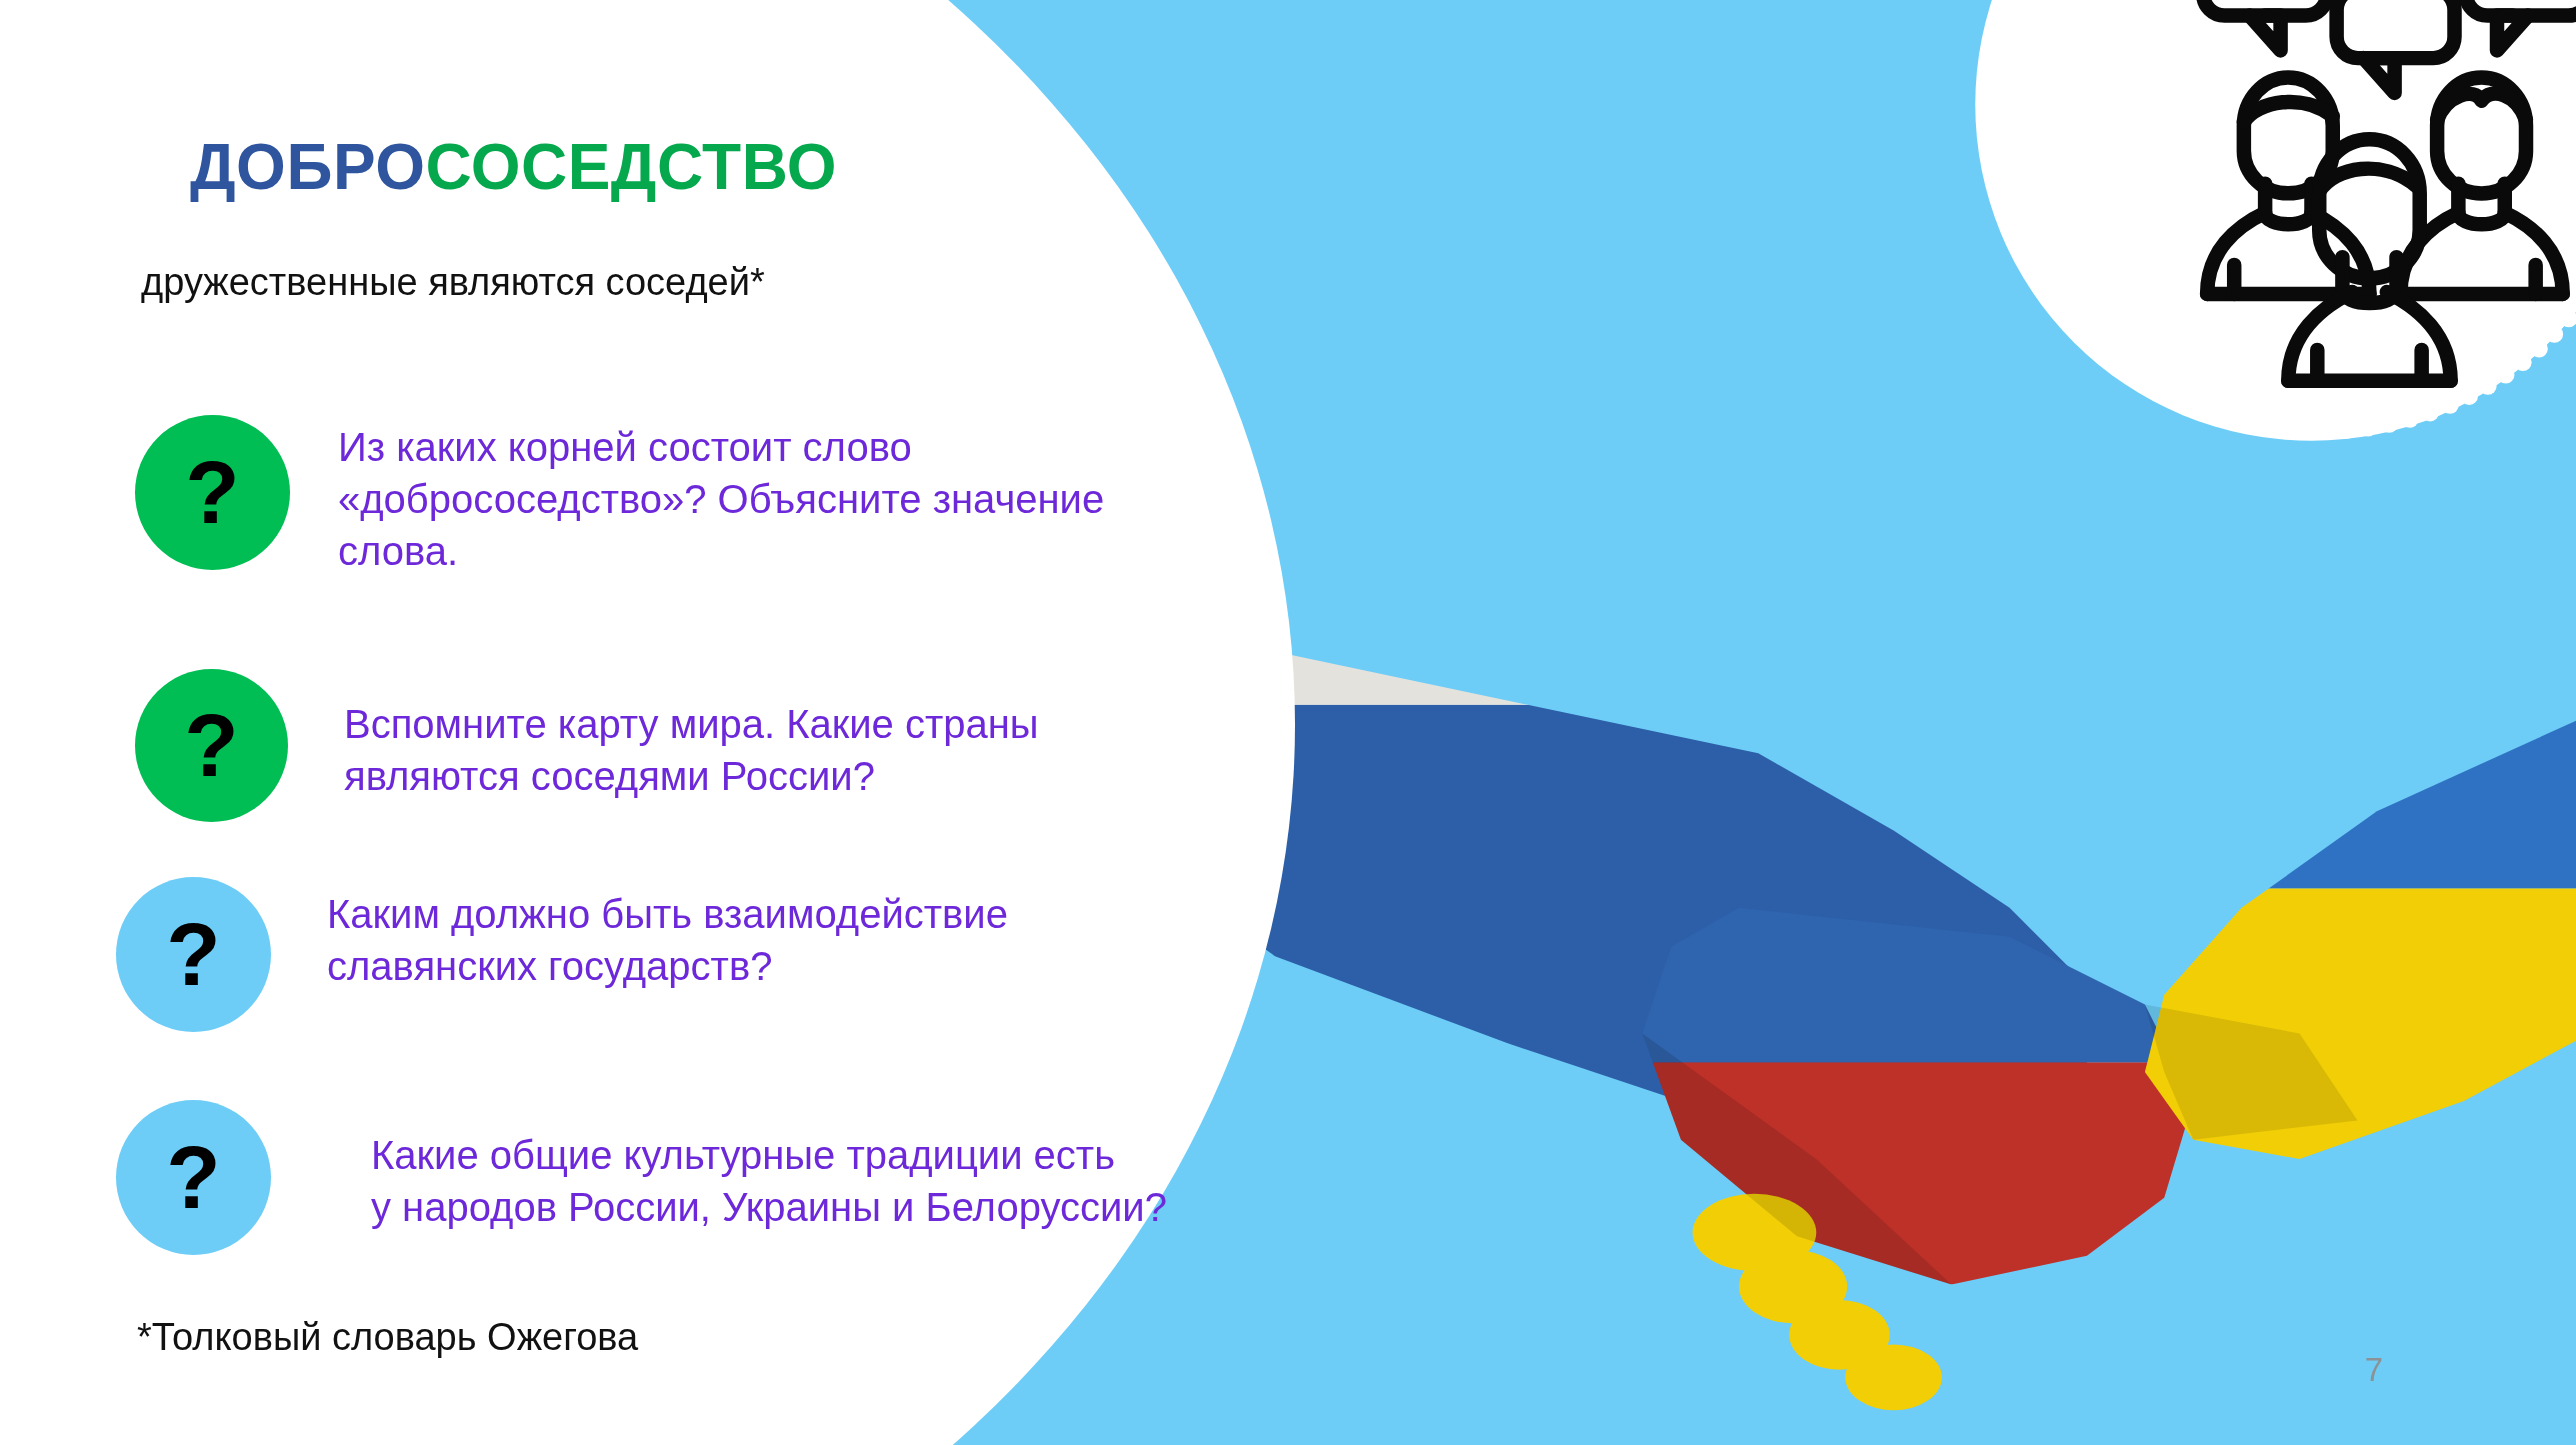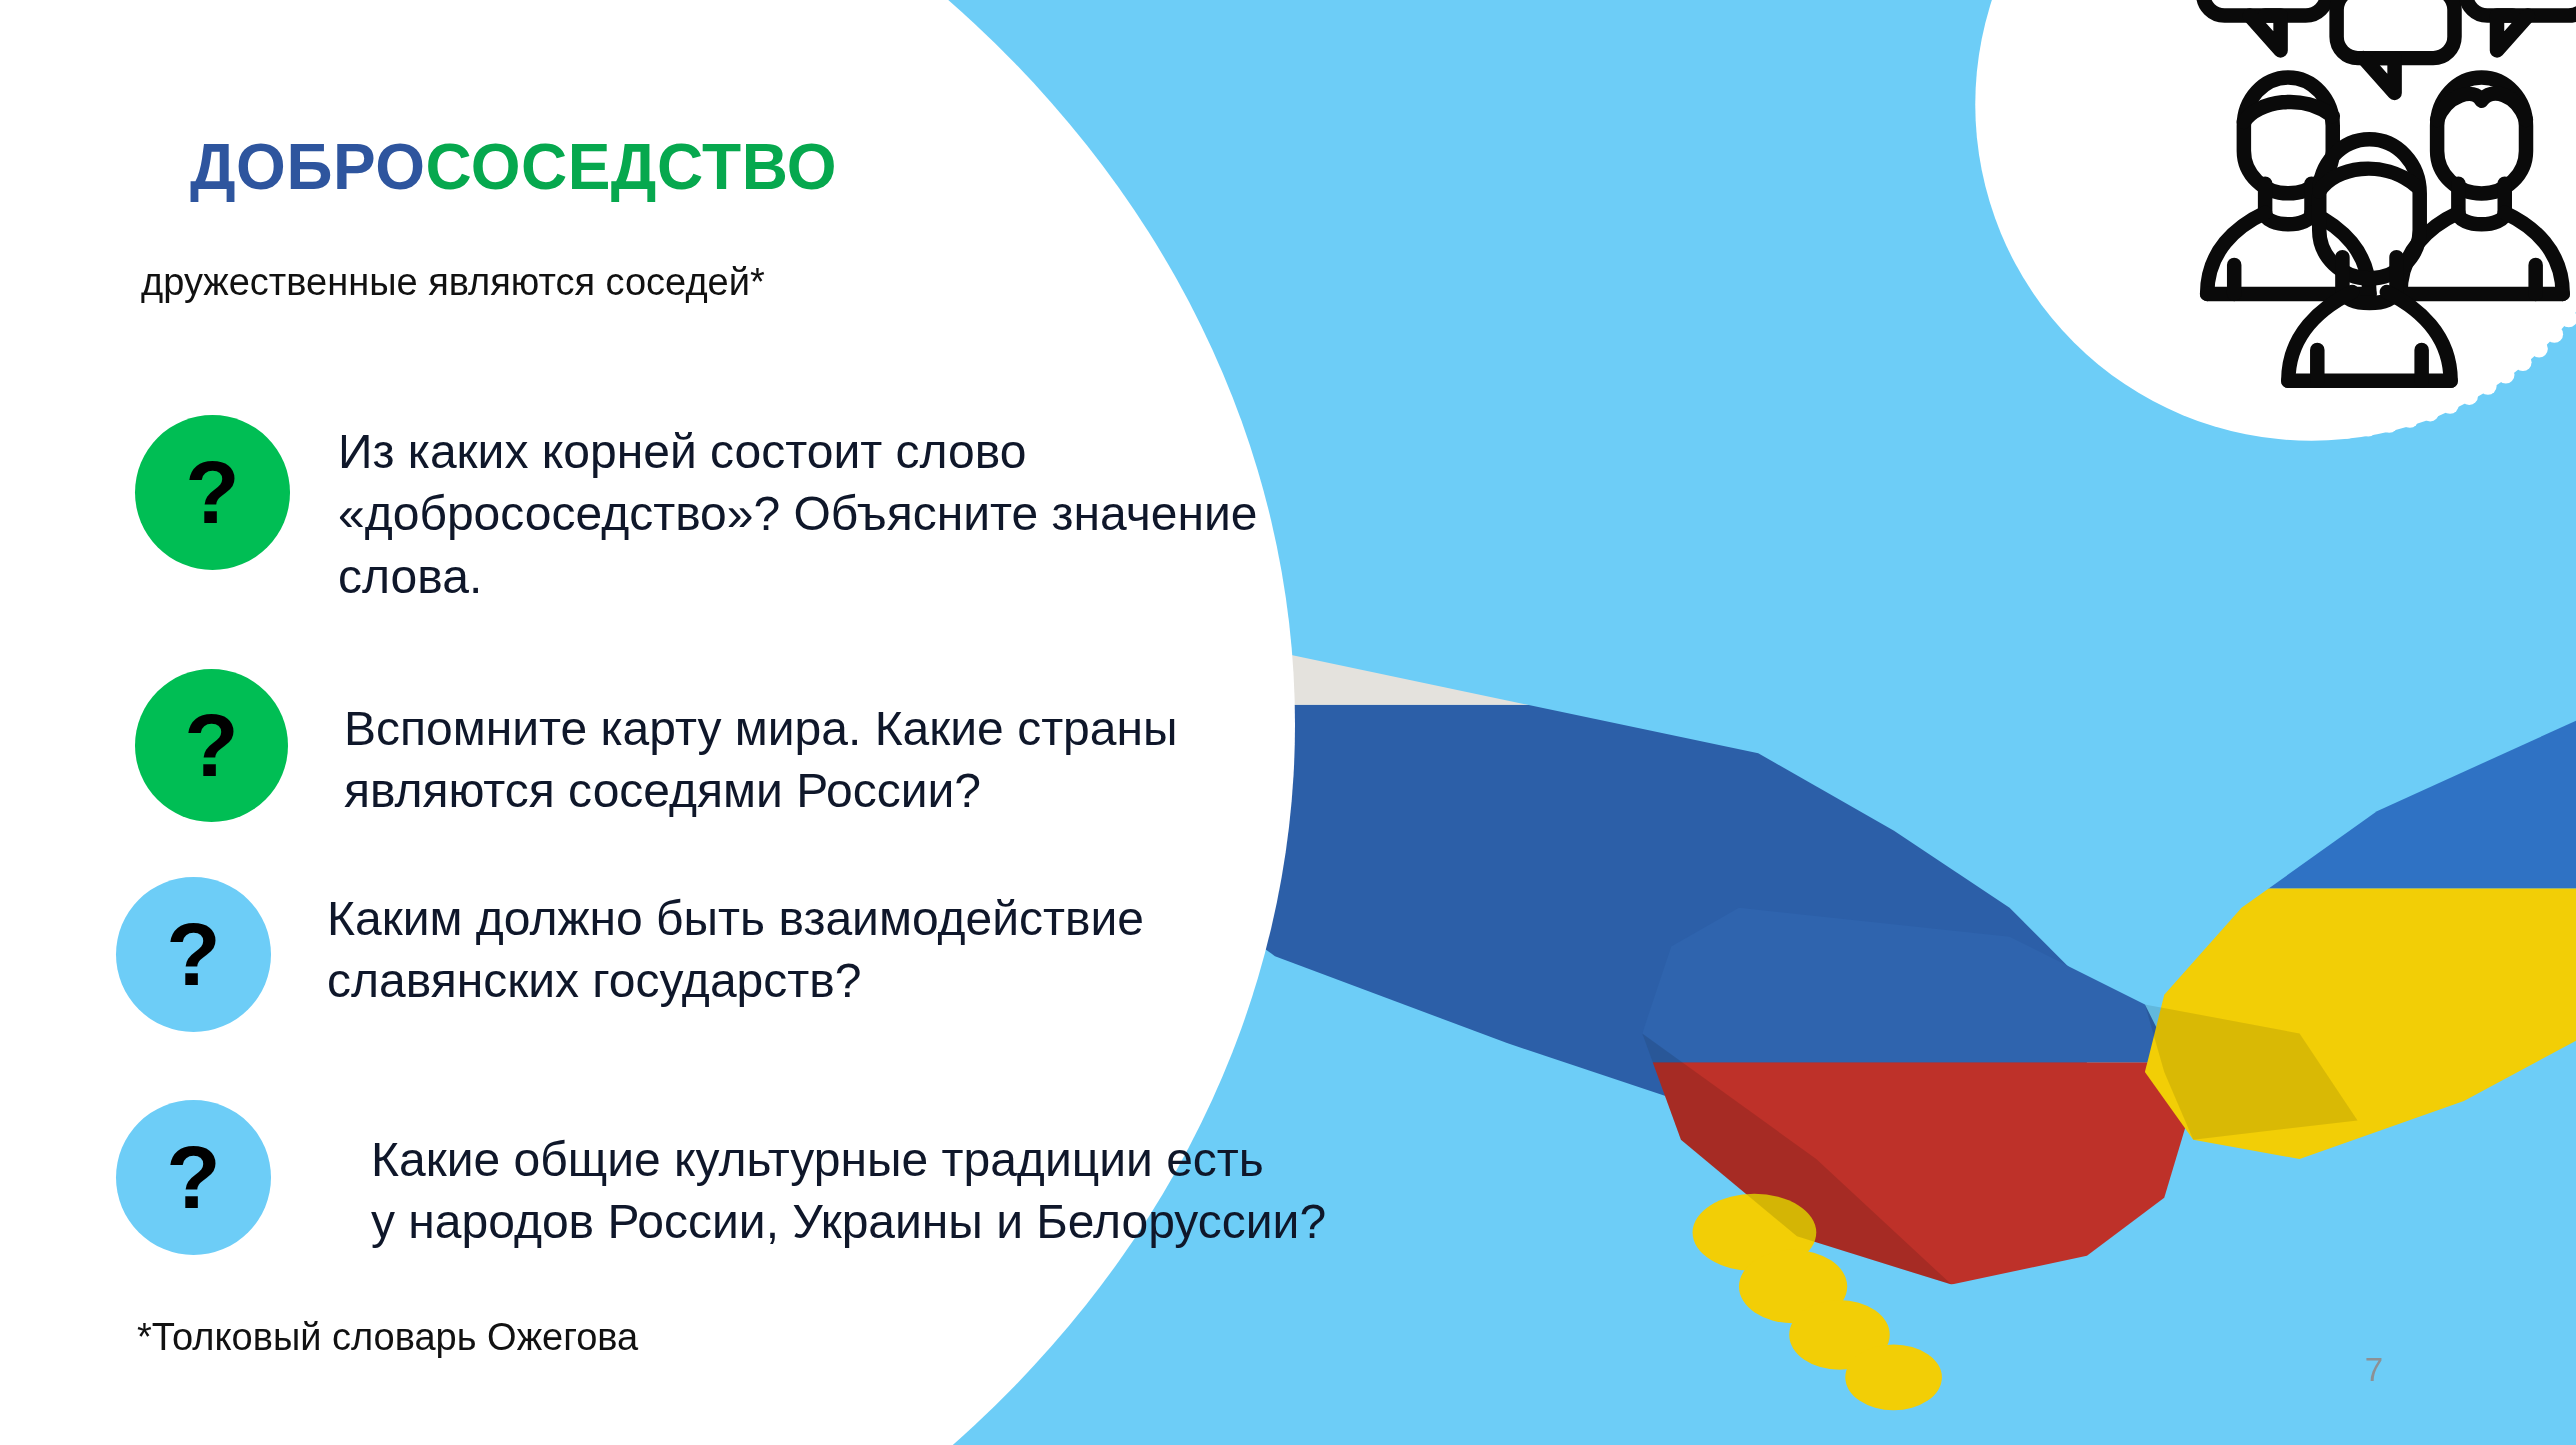--- a/index.html
+++ b/index.html
@@ -55,22 +55,22 @@
   }
 
   .q-row{position:absolute;display:flex;align-items:flex-start;}
   .bubble{
     border-radius:50%;
     display:flex;align-items:center;justify-content:center;
     color:#000;font-weight:bold;flex:0 0 auto;
   }
   .bubble-q{line-height:.9;}
   .q-text{
-    color:#0f172a;
-    font-size:48px;
+    color:#6d28d9;
+    font-size:40px;
     line-height:1.30;
     white-space:pre-line;
   }
 
   
   #q1{left:135px;top:415px;}
   #q1 .bubble{width:155px;height:155px;background:#00BE54;font-size:89px;}
   #q1 .q-text{margin-left:48px;margin-top:5.8px;width:947px;}
 
   

